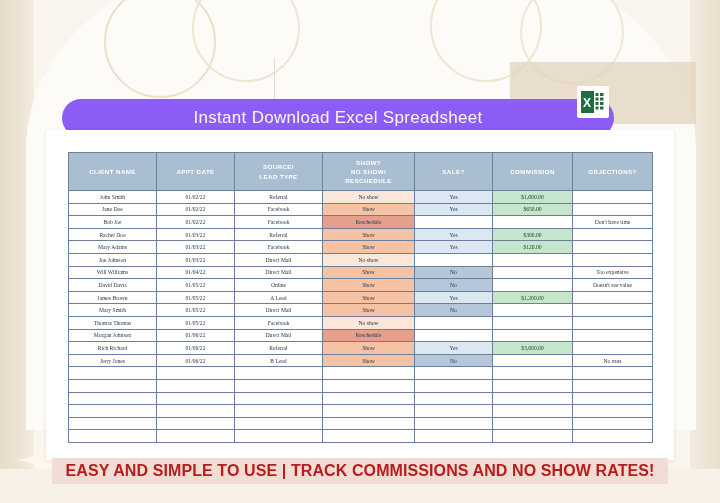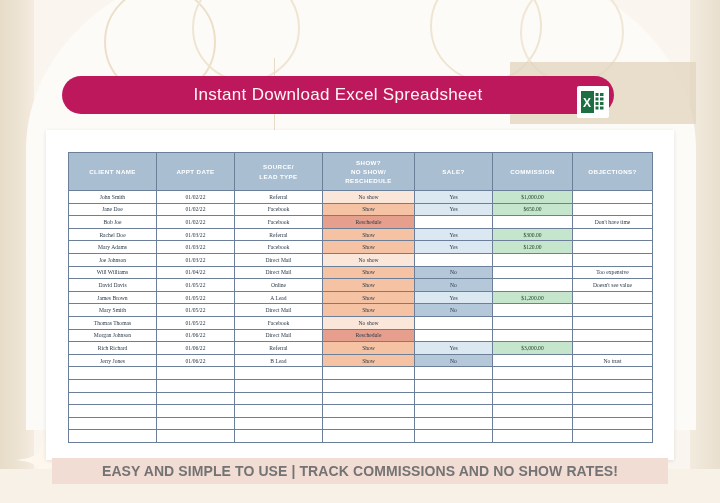--- a/index.html
+++ b/index.html
@@ -66,23 +66,23 @@
   
   #title {
     position: absolute; left: 0; top: 18px; width: 720px;
     text-align: center;
     font-family: "Liberation Serif", serif;
     font-size: 44px; letter-spacing: 2.5px;
     color: #c8ab7f;
     font-weight: 400;
   }
   #subtitle-bar {
-    position: absolute; left: 62px; top: 76px;
+    position: absolute; left: 62px; top: 99px;
     width: 552px; height: 38px;
-    background: #be185d;
+    background: #8b5cf6;
     border-radius: 19px;
     display: flex; align-items: center; justify-content: center;
   }
   #subtitle-text {
     font-size: 17px; color: #fbf8f2; letter-spacing: .3px;
   }
   #excel-icon {
     position: absolute; left: 577px; top: 86px;
     width: 32px; height: 32px;
     background: #ffffff;
@@ -139,22 +139,22 @@
   .f-commission { background: #c5e6cc; color: #1e4429; }
   .f-empty      { background: #ffffff; }
   
   #banner {
     position: absolute; left: 52px; bottom: 19px;
     width: 616px; height: 26px;
     background: #f2ddd5;
     display: flex; align-items: center; justify-content: center;
   }
   #banner-text {
-    font-size: 14px; font-weight: bold;
-    color: #737373; letter-spacing: .1px;
+    font-size: 16px; font-weight: bold;
+    color: #b91c1c; letter-spacing: .1px;
   }
 </style>
 </head>
 <body>
 
 <div id="page">
 
   <div class="deco" id="deco-left-panel"></div>
   <div class="deco" id="deco-right-panel"></div>
   <div class="deco" id="deco-arch"></div>

